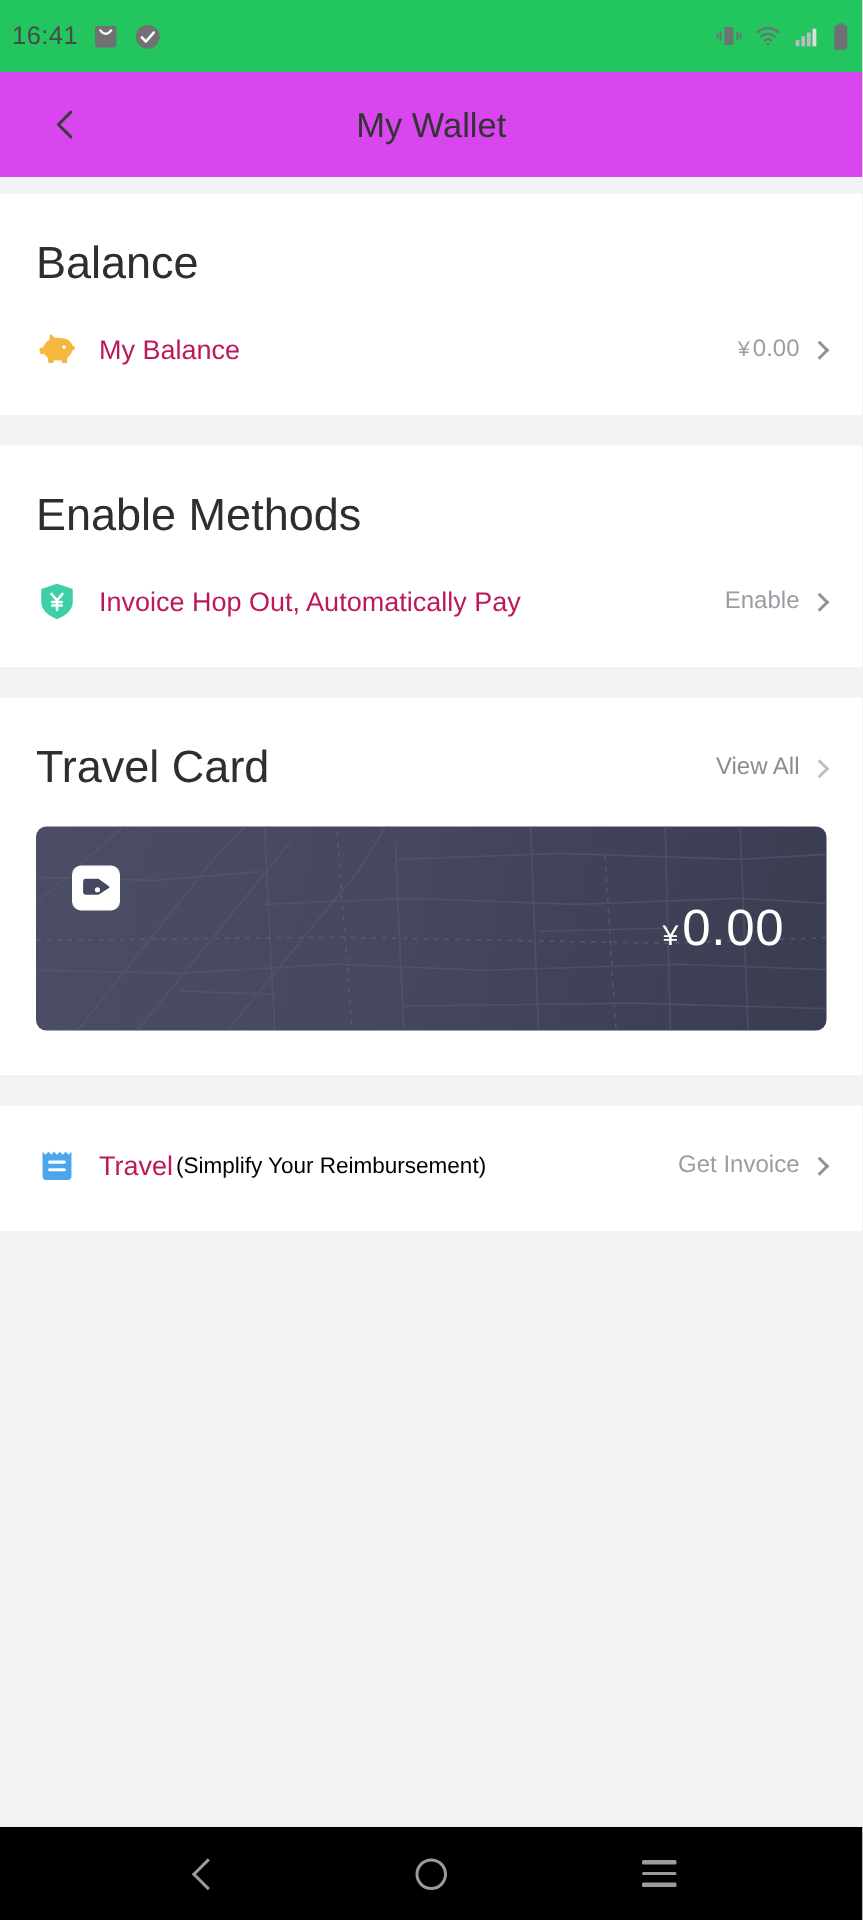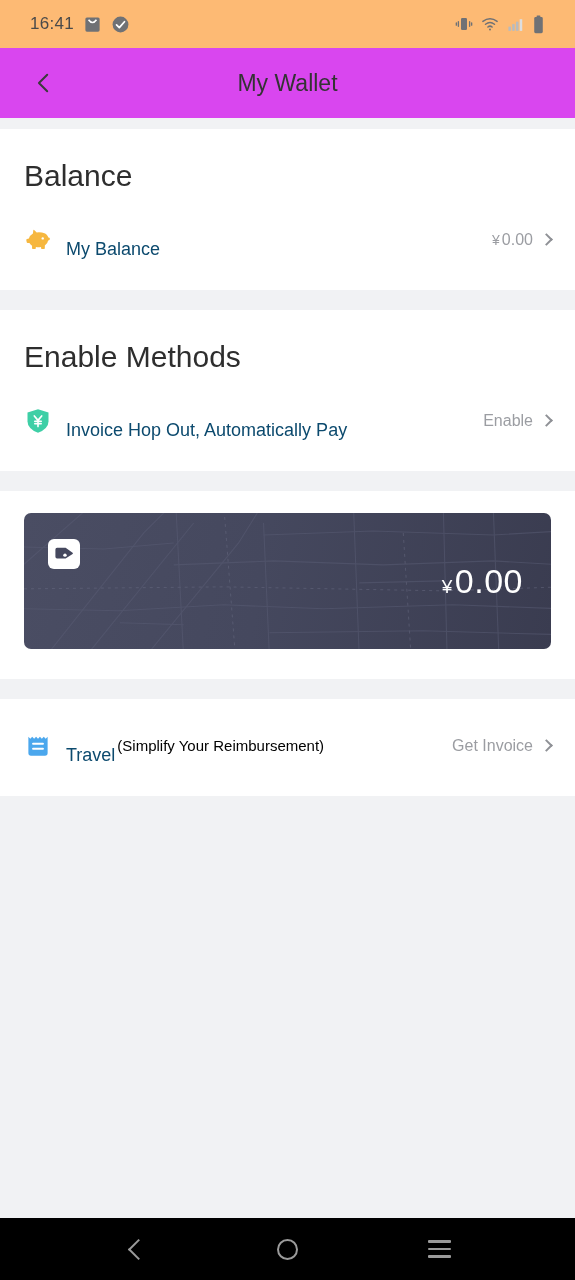--- a/index.html
+++ b/index.html
@@ -6,23 +6,23 @@
   html, body {
     width:575px; height:1280px;
     background:#f1f2f4;
     font-family:"Liberation Sans", sans-serif;
     overflow:hidden;
   }
   .phone { position:relative; width:575px; height:1280px; background:#f1f2f4; }
 
   
   .statusbar {
-    height:48px; background:#fdba74;
+    height:48px; background:#22c55e;
     display:flex; align-items:center;
-    padding:0 30px;
+    padding:0 8px;
   }
   .sb-left { display:flex; align-items:center; gap:9px; }
   .sb-time { font-size:17px; color:#4a4a4a; letter-spacing:.3px; }
   .sb-right { margin-left:auto; display:flex; align-items:center; gap:8px; }
   .ic { display:block; }
 
   
   .titlebar {
     height:70px; background:#d946ef;
     display:flex; align-items:center; position:relative;
@@ -51,21 +51,21 @@
     cursor:pointer;
   }
   .head-action-label { font-size:16px; color:#8b8d93; }
 
   .row {
     display:flex; align-items:center;
     padding:26px 24px 30px 24px;
     cursor:pointer;
   }
   .row-icon { width:28px; height:28px; flex:none; margin-right:14px; display:block; }
-  .row-label { font-size:18px; color:#0c4a6e;margin-top:20px; }
+  .row-label { font-size:18px; color:#be185d; }
   .row-sub { font-size:15px; color:#000000; margin-left:2px; }
   .row-right {
     margin-left:auto; display:flex; align-items:center; gap:9px;
   }
   .row-value { font-size:16px; color:#9b9da2; }
   .row-value .yen { font-size:14px; margin-right:2px; }
 
   
   .chev {
     width:9px; height:9px; display:block;
@@ -208,20 +208,27 @@
       <div class="row-right">
         <span class="row-value">Enable</span>
         <span class="chev dark"></span>
       </div>
     </div>
   </div>
 
   <div class="gap tall"></div>
 
   <div class="section">
+    <div class="section-head">
+      <span class="section-title">Travel Card</span>
+      <div class="head-action">
+        <span class="head-action-label">View All</span>
+        <span class="chev"></span>
+      </div>
+    </div>
     <div class="card-wrap">
       <div class="travel-card">
         <svg class="map-lines" viewBox="0 0 528 136" preserveAspectRatio="none">
           <g stroke="#5b5e76" stroke-width="1.1" fill="none">
             <path d="M-10 60 L70 -10"></path>
             <path d="M20 146 L120 20 L150 -10"></path>
             <path d="M60 146 L170 10"></path>
             <path d="M120 146 L215 30 L240 -10"></path>
             <path d="M0 96 L95 98 L200 92 L300 96 L430 92 L540 96"></path>
             <path d="M0 34 L80 36 L150 30"></path>

